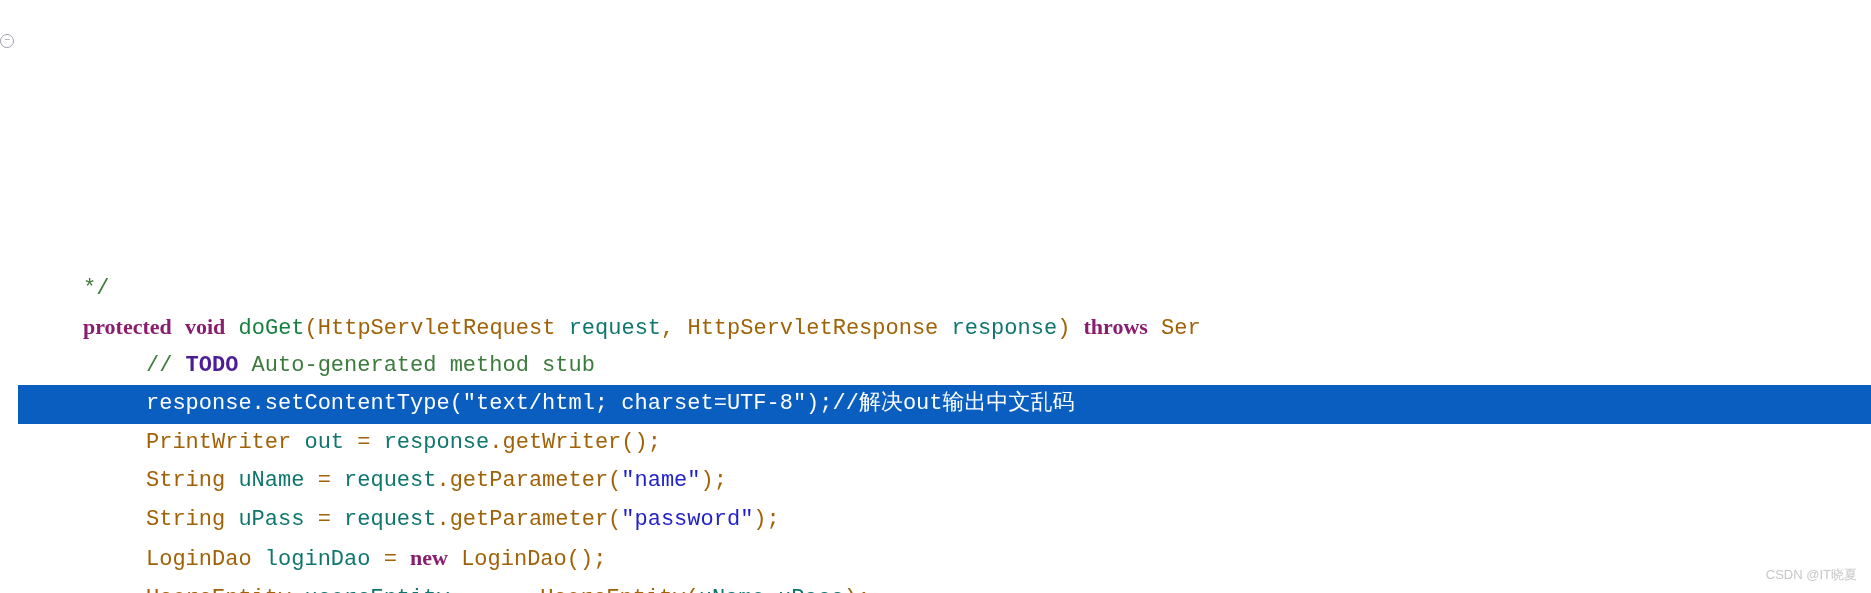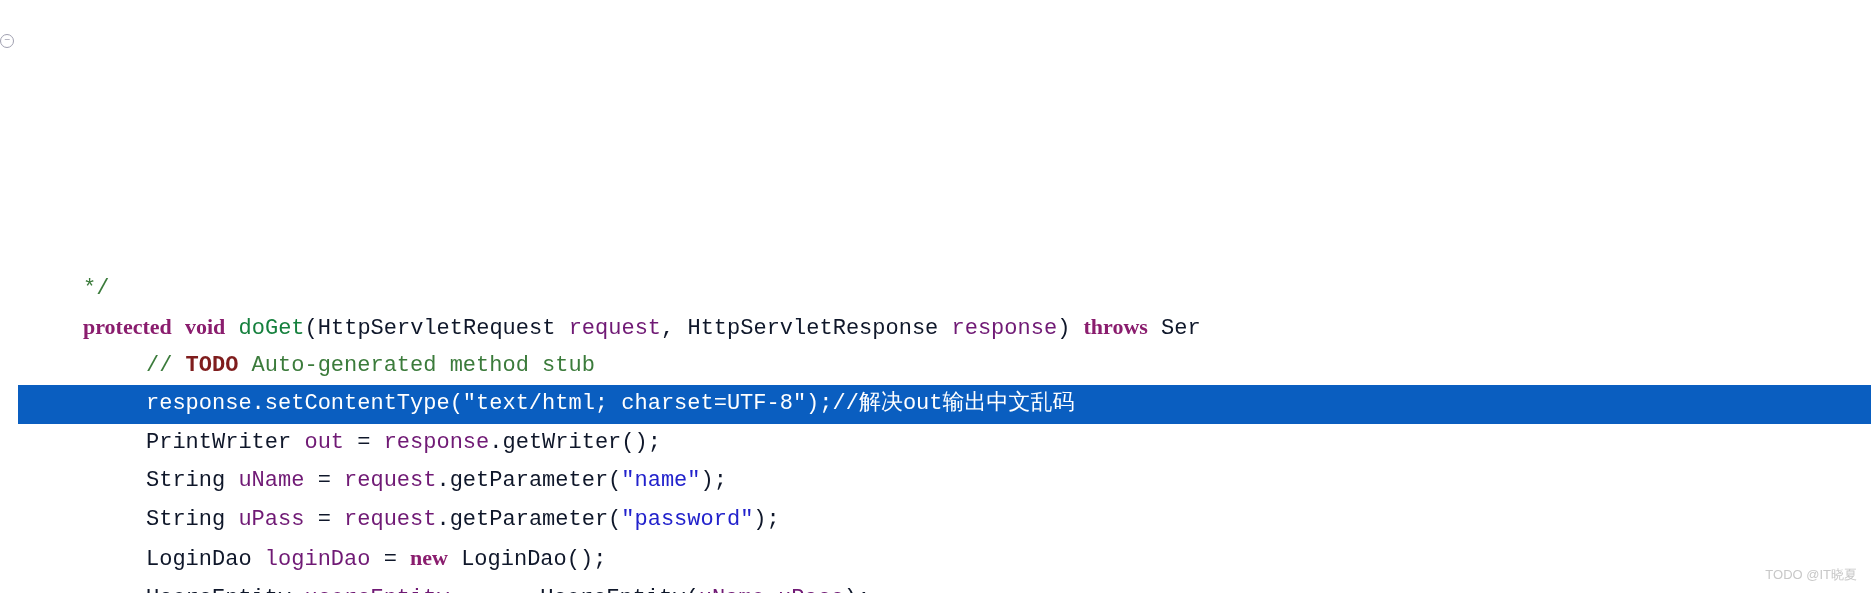--- a/index.html
+++ b/index.html
@@ -33,31 +33,31 @@
     }
     .keyword {
       color: #8a1d6e;
       font-weight: bold;
       font-family: Liberation Serif, serif;
     }
     .comment-marker {
       color: #3b7b3b;
     }
     .comment-todo {
-      color: #7f1d1d;
+      color: #4c1d95;
       font-weight: bold;
     }
     .comment-text {
       color: #3b7b3b;
     }
     .punct {
-      color: #0f172a;
+      color: #a16207;
     }
     .var {
-      color: #701a75;
+      color: #0f766e;
       margin-top: 16px;
     }
     .method {
       color: #15803d;
     }
     .string {
       color: #2222cc;
     }
     .watermark {
       position: absolute;
@@ -88,16 +88,16 @@
 <body>
 
 
 
 <div class="gutter-icon">−</div>
 
 <div class="code-area">
 <span class="line indent1"><span class="comment-text">*/</span></span><span class="line indent1"><span class="keyword">protected</span> <span class="keyword">void</span> <span class="method">doGet</span><span class="punct">(HttpServletRequest </span><span class="var">request</span><span class="punct">, HttpServletResponse </span><span class="var">response</span><span class="punct">) </span><span class="keyword">throws</span><span class="punct"> Ser</span></span><span class="line indent2"><span class="comment-marker">// </span><span class="comment-todo">TODO</span><span class="comment-text"> Auto-generated method stub</span></span><span class="line highlighted"><span style="padding-left:128px">response.setContentType("text/html; charset=UTF-8");//解决out输出中文乱码</span></span><span class="line indent2"><span class="punct">PrintWriter </span><span class="var">out</span><span class="punct"> = </span><span class="var">response</span><span class="punct">.getWriter();</span></span><span class="line indent2"><span class="punct">String </span><span class="var">uName</span><span class="punct"> = </span><span class="var">request</span><span class="punct">.getParameter(</span><span class="string">"name"</span><span class="punct">);</span></span><span class="line indent2"><span class="punct">String </span><span class="var">uPass</span><span class="punct"> = </span><span class="var">request</span><span class="punct">.getParameter(</span><span class="string">"password"</span><span class="punct">);</span></span><span class="line indent2"><span class="punct">LoginDao </span><span class="var">loginDao</span><span class="punct"> = </span><span class="keyword">new</span><span class="punct"> LoginDao();</span></span><span class="line indent2"><span class="punct">UsersEntity </span><span class="var">usersEntity</span><span class="punct"> = </span><span class="keyword">new</span><span class="punct"> UsersEntity(</span><span class="var">uName</span><span class="punct">,</span><span class="var">uPass</span><span class="punct">);</span></span>
 </div>
 
-<div class="watermark">TODO @IT晓夏</div>
+<div class="watermark">CSDN @IT晓夏</div>
 
 
 
 
 </body></html>

